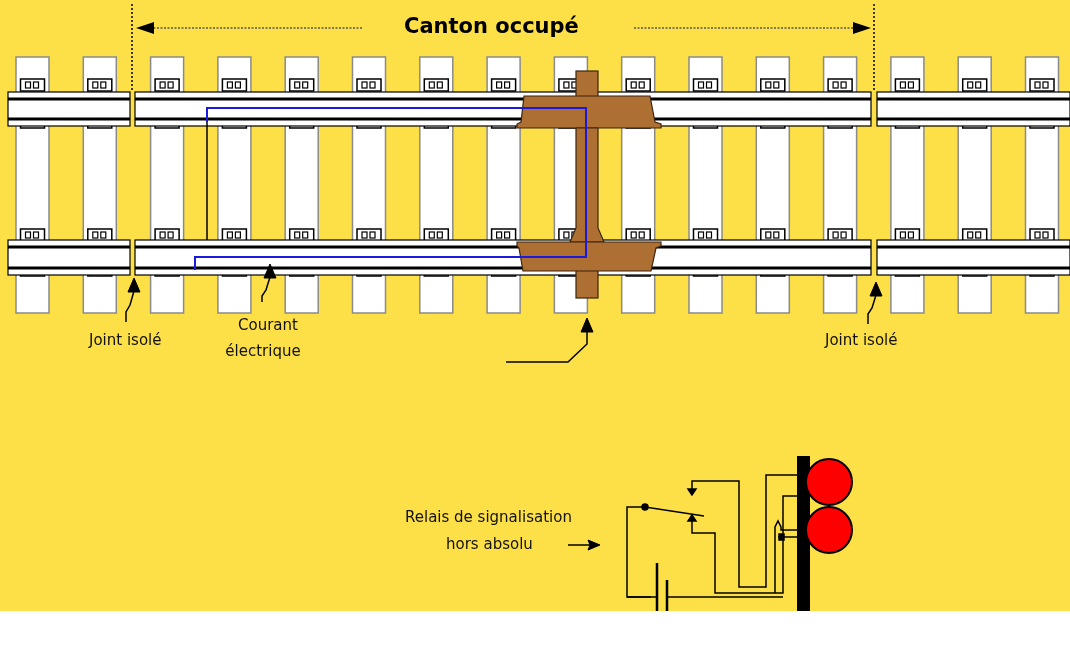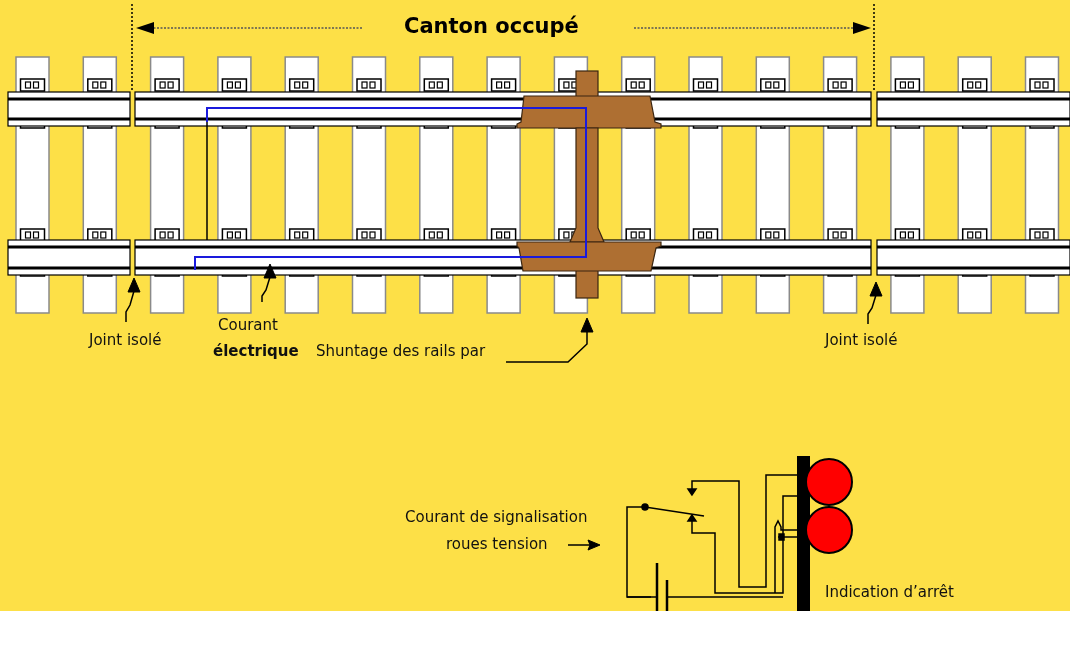--- a/index.html
+++ b/index.html
@@ -1,20 +1,20 @@
 <!DOCTYPE html>
 <html><head>
   <meta charset="utf-8">
   <style>
     html, body { margin: 0; padding: 0; background: #ffffff; }
     #stage { position: relative; width: 1070px; height: 611px; overflow: hidden; background: #fde047; }
     #diagram { position: absolute; left: 0; top: 0; }
     .lbl { position: absolute; font-family: "DejaVu Sans", sans-serif; font-size: 15px; color: #111; line-height: 21px; white-space: nowrap; }
     .title { font-family: "DejaVu Sans", sans-serif; font-weight: bold; font-size: 21px; color: #000; position: absolute; white-space: nowrap; }
-    .center { }
+    .center { text-align: center; }
   </style>
 </head>
 <body>
 
 <div id="stage">
   <svg id="diagram" width="1070" height="651" viewBox="0 0 1070 651">
     <g id="sleepers">
         <rect x="16" y="57" width="33" height="256" fill="#fff" stroke="#8a8a8a" stroke-width="1.5"></rect>
         <rect x="83.3" y="57" width="33" height="256" fill="#fff" stroke="#8a8a8a" stroke-width="1.5"></rect>
         <rect x="150.6" y="57" width="33" height="256" fill="#fff" stroke="#8a8a8a" stroke-width="1.5"></rect>
@@ -306,21 +306,19 @@
       <circle cx="829" cy="530" r="23" fill="#ff0000" stroke="#000" stroke-width="2"></circle>
     </g>
   </svg>
 
   <div class="title" style="left:404px; top:14px;">Canton occupé</div>
 
   <div class="lbl" style="left:89px; top:330px;">Joint isolé</div>
   <div class="lbl" style="left:825px; top:330px;">Joint isolé</div>
 
   <div class="lbl center" style="left:218px; top:315px; width:100px;">Courant</div>
-  <div class="lbl center" style="left:213px; top:341px; width:100px;font-weight:bold;">électrique</div>
-
-  <div class="lbl center" style="left:316px; top:341px; width:196px;">Shuntage des rails par</div>
-
-  <div class="lbl" style="left:405px; top:507px;">Courant de signalisation</div>
-  <div class="lbl" style="left:446px; top:534px;">roues tension</div>
-
-  <div class="lbl center" style="left:825px; top:582px; width:160px;">Indication d’arrêt</div>
+  <div class="lbl center" style="left:213px; top:341px; width:100px;">électrique</div>
+
+
+  <div class="lbl" style="left:405px; top:507px;">Relais de signalisation</div>
+  <div class="lbl" style="left:446px; top:534px;">hors absolu</div>
+
 </div>
 
 </body></html>

